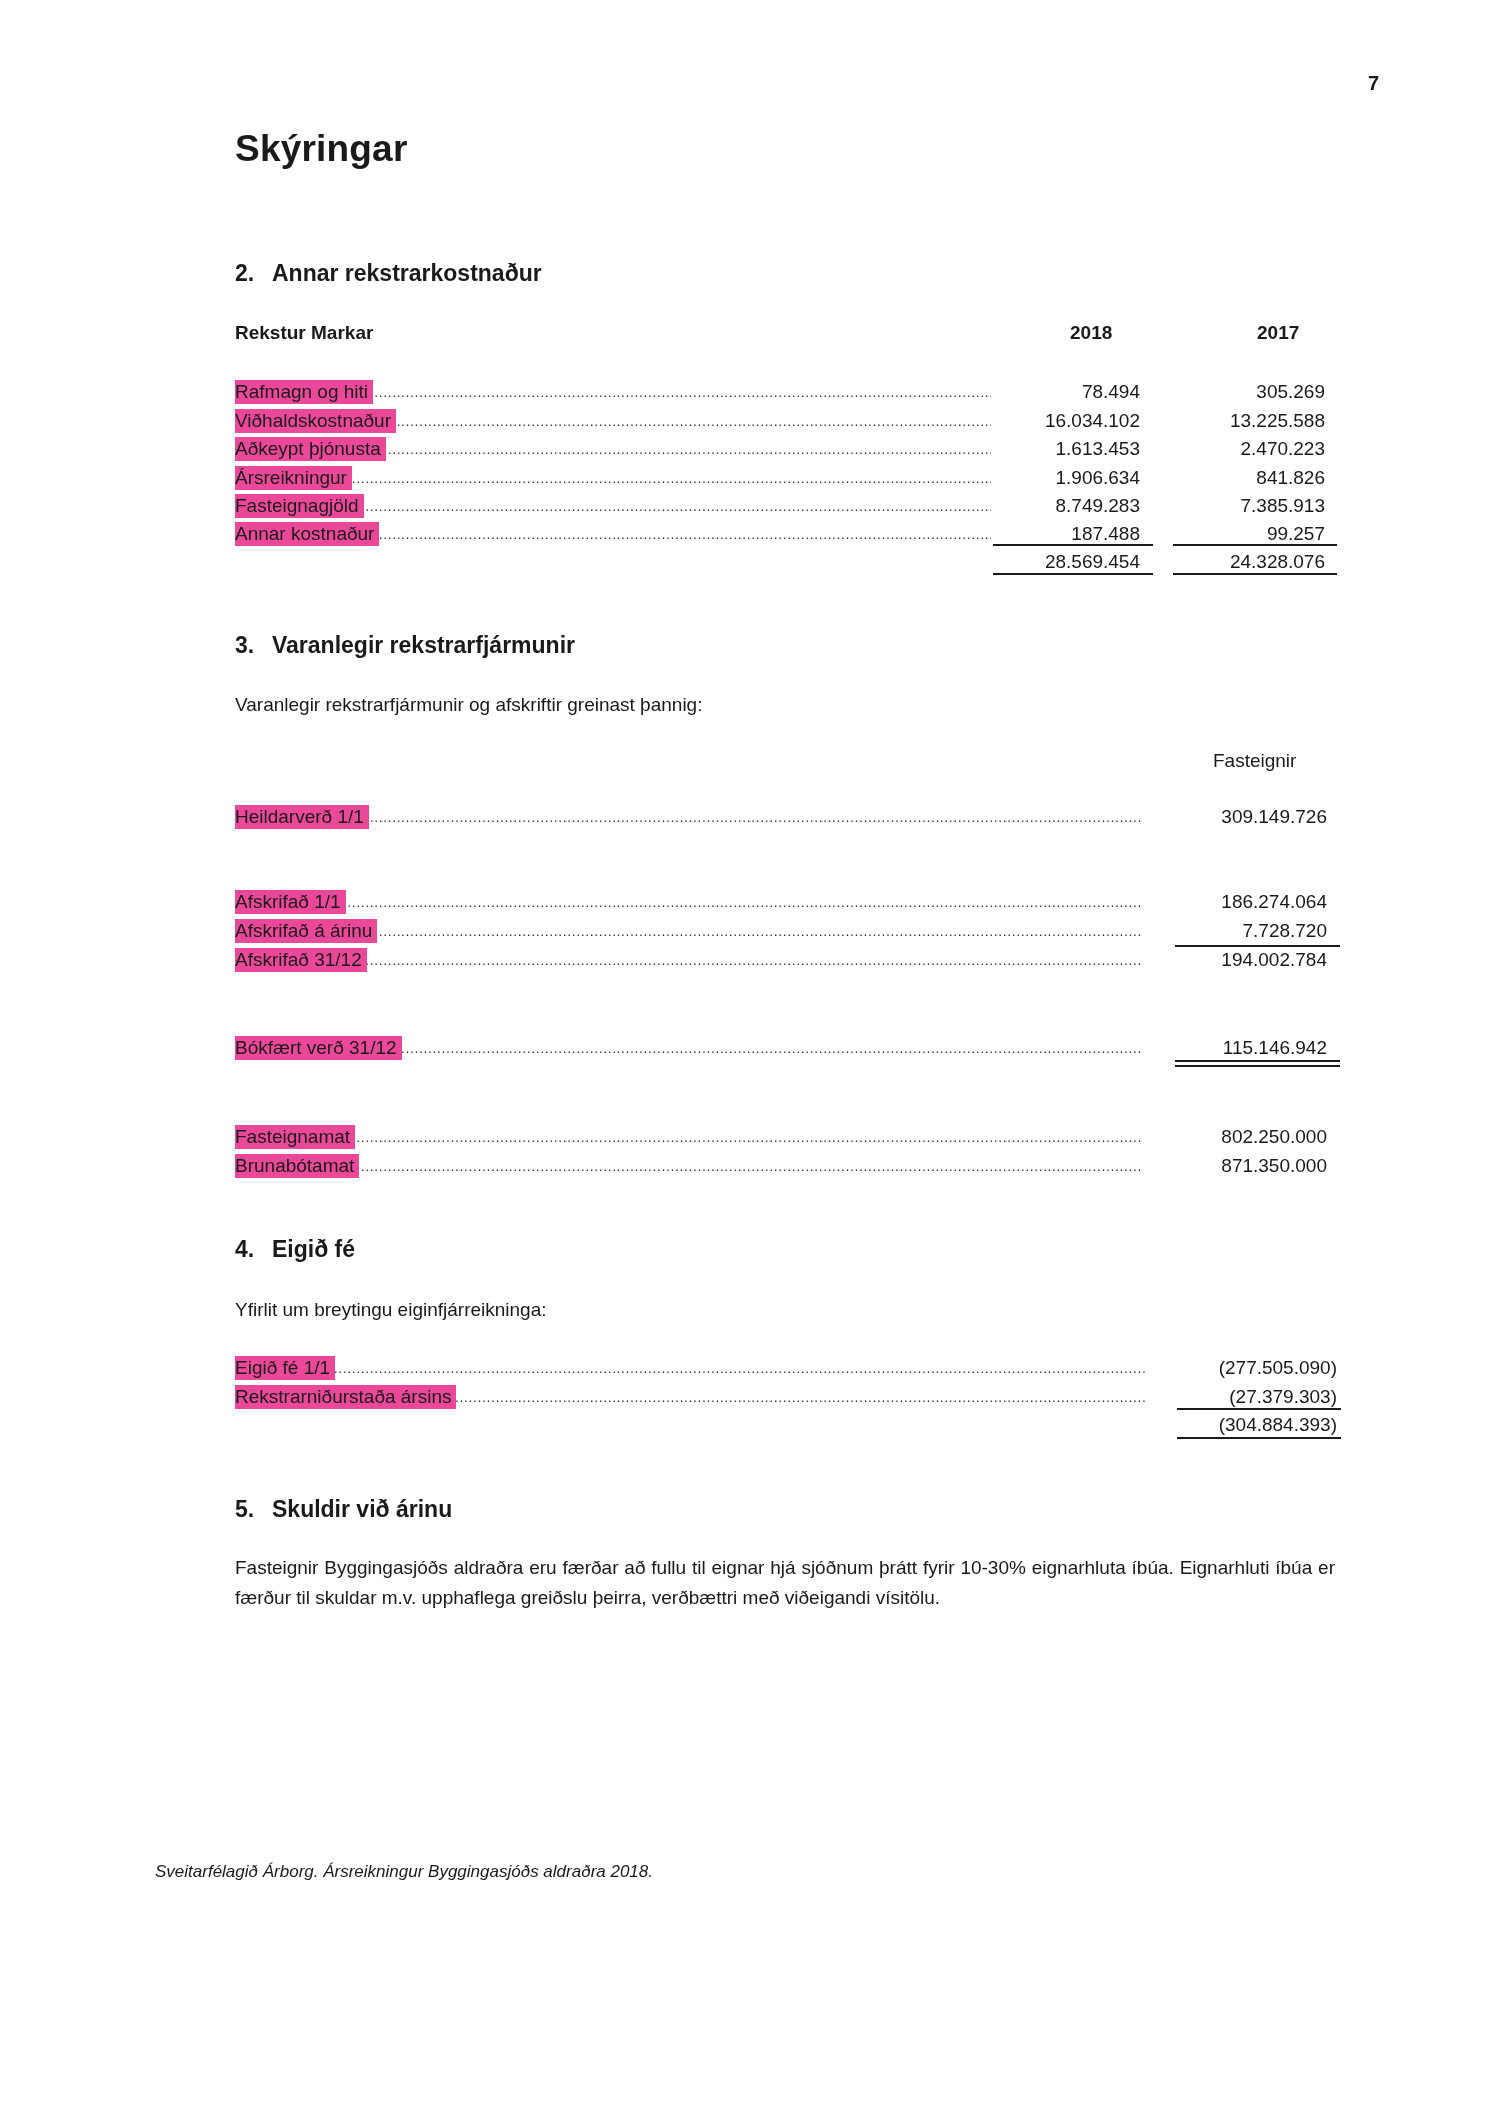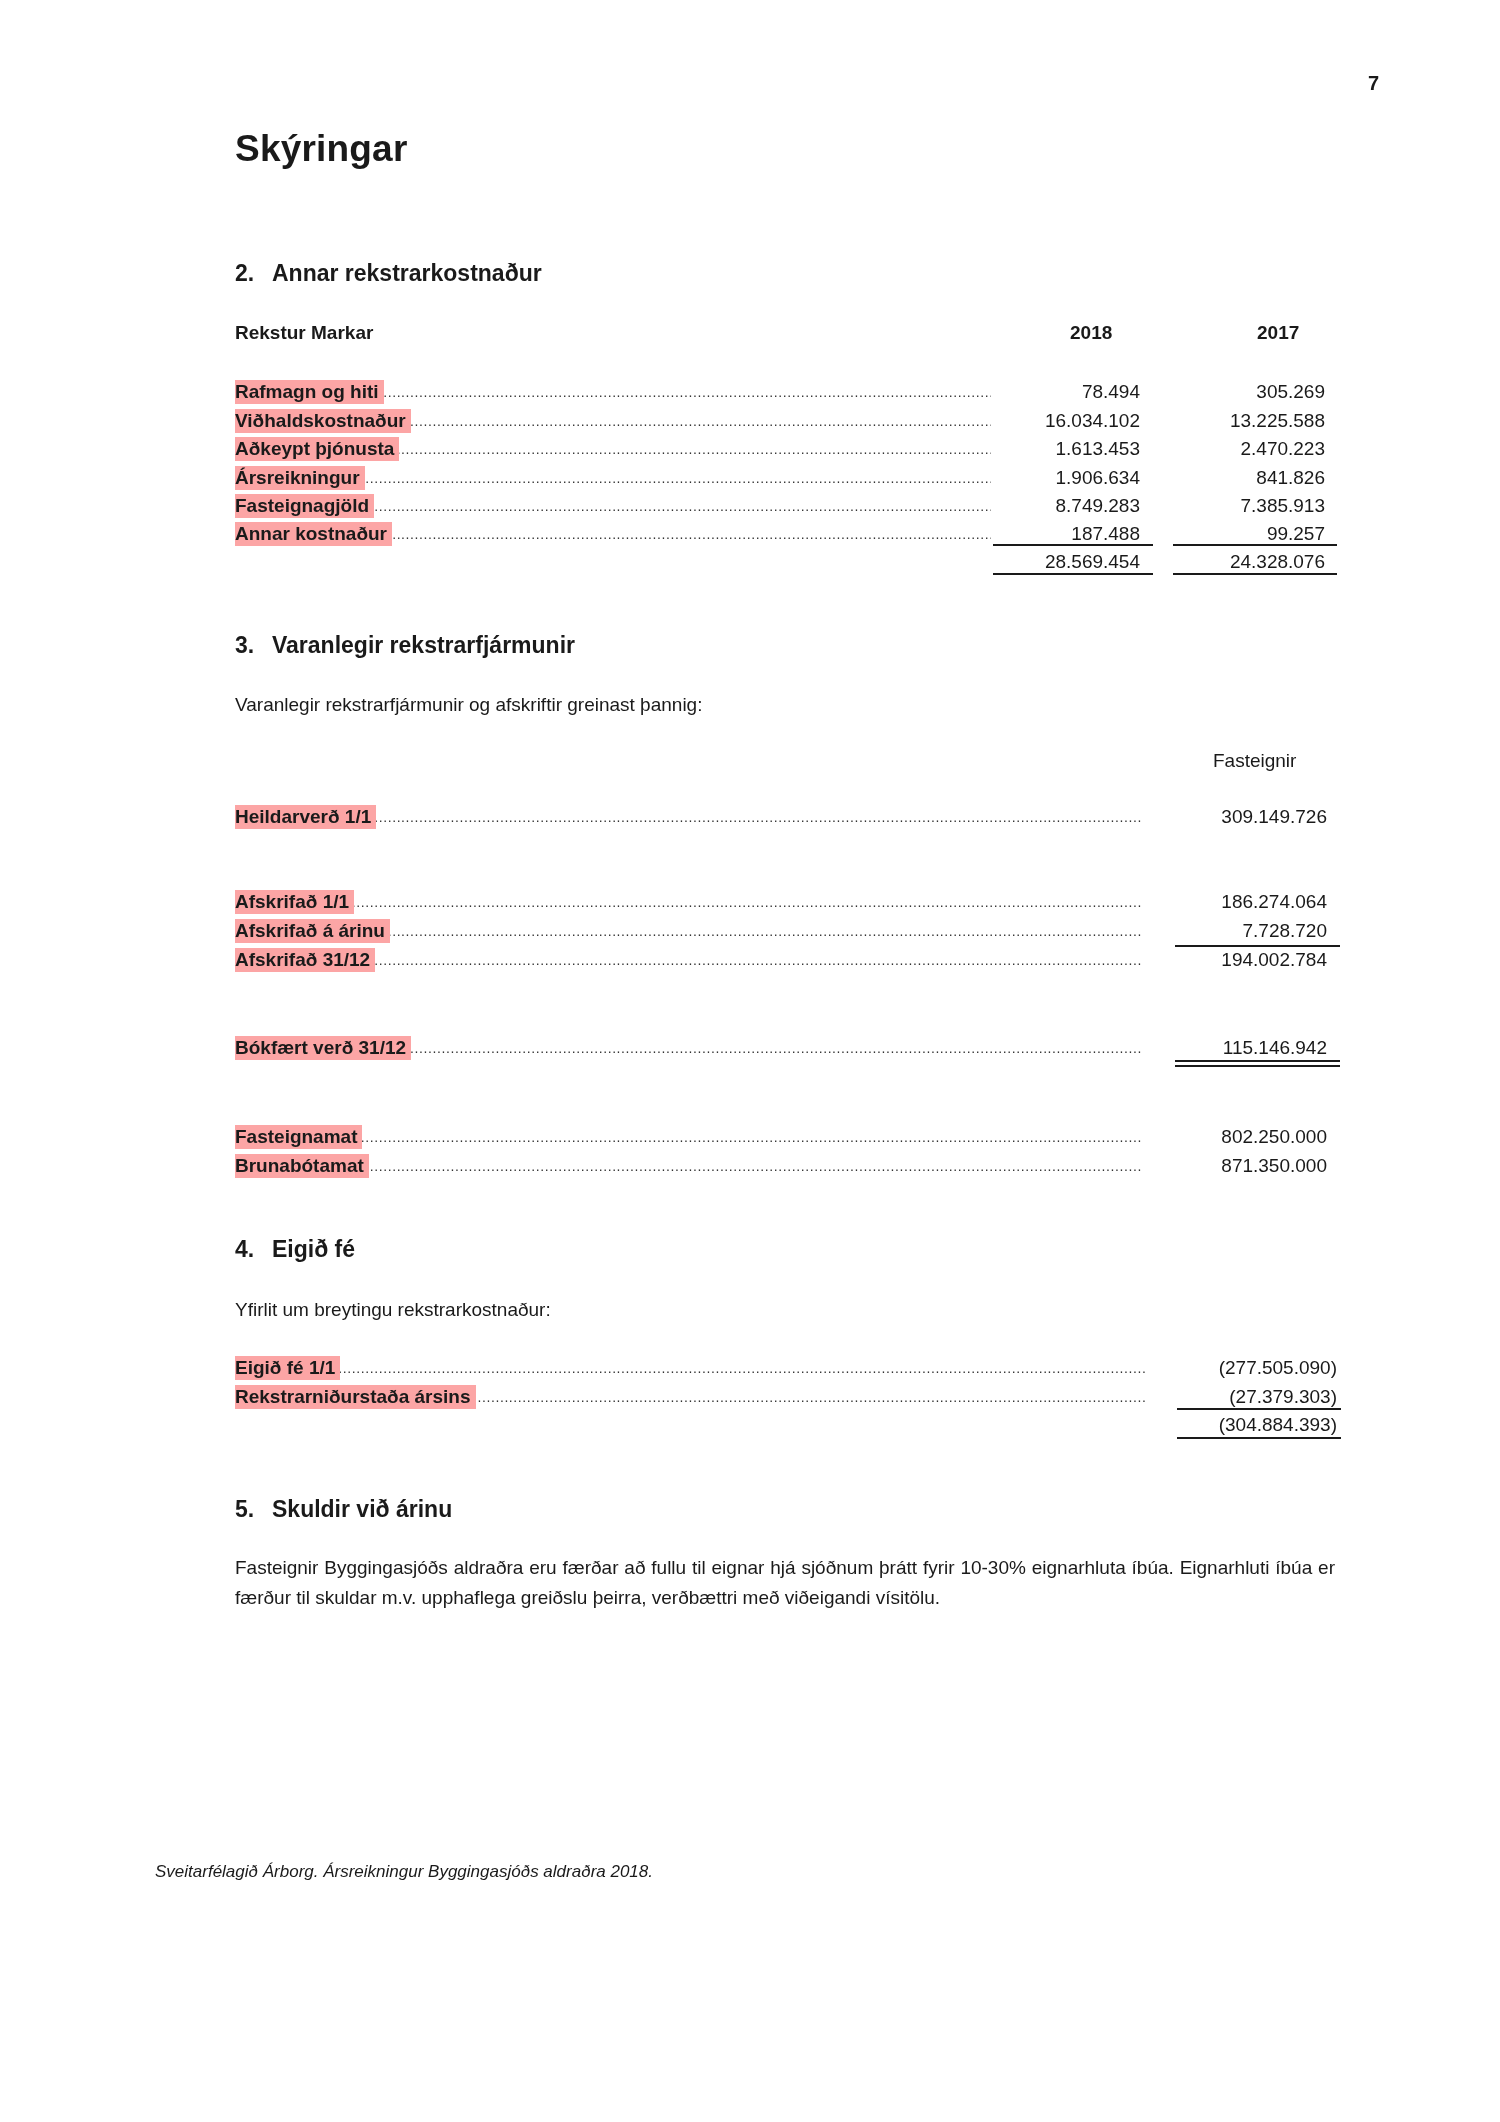--- a/index.html
+++ b/index.html
@@ -5,21 +5,21 @@
   html, body { margin: 0; padding: 0; background: #ffffff; }
   body { width: 1500px; height: 2122px; position: relative; overflow: hidden;
          font-family: "Liberation Sans", sans-serif; color: #1a1a1a; }
   .abs { position: absolute; }
   .page-number { left: 1368px; top: 72px; font-size: 20px; font-weight: bold; }
   .doc-title { left: 235px; top: 128px; font-size: 37px; font-weight: bold; letter-spacing: 0.2px; }
   .sec-head { left: 235px; font-size: 23px; font-weight: bold; white-space: nowrap; }
   .sec-head .num { display: inline-block; width: 37px; }
   .body-text { left: 235px; font-size: 19px; white-space: nowrap; }
   .row { position: absolute; left: 235px; height: 24px; font-size: 19px; line-height: 24px; }
-  .row .lbl { position: absolute; left: 0; top: 0; white-space: nowrap; background: #fca5a5; padding-right: 5px; z-index: 2; font-weight: bold; }
+  .row .lbl { position: absolute; left: 0; top: 0; white-space: nowrap; background: #ec4899; padding-right: 5px; z-index: 2; }
   .row .dots { position: absolute; left: 0; top: 0; overflow: hidden; white-space: nowrap; color: #333; letter-spacing: 0.6px; font-size: 14px; z-index: 1; }
   .val { position: absolute; top: 0; text-align: left; white-space: nowrap; }
   .col-hdr { position: absolute; font-size: 19px; font-weight: bold; text-align: left; }
   .rule { position: absolute; height: 2px; background: #1a1a1a; }
   .para { left: 235px; width: 1100px; font-size: 19px; line-height: 30px; text-align: justify; }
   .footer { left: 155px; top: 1862px; font-size: 17px; font-style: italic; white-space: nowrap; }
 </style>
 </head>
 <body>
 
@@ -123,21 +123,21 @@
   <div class="row" style="top:1154px">
     <div class="dots" style="width:908px">................................................................................................................................................................................................................................................................................................................................................................................................................</div>
     <div class="lbl">Brunabótamat</div>
     <div class="val" style="right:-1092px">871.350.000</div>
   </div>
 </div>
 
 <div class="abs sec-head" style="top:1236px">
   <span class="num">4.</span><span>Eigið fé</span>
 </div>
-<div class="abs body-text" style="top:1299px">Yfirlit um breytingu rekstrarkostnaður:</div>
+<div class="abs body-text" style="top:1299px">Yfirlit um breytingu eiginfjárreikninga:</div>
 
 <div>
   <div class="row" style="top:1356px">
     <div class="dots" style="width:910px">................................................................................................................................................................................................................................................................................................................................................................................................................</div>
     <div class="lbl">Eigið fé 1/1</div>
     <div class="val" style="right:-1102px">(277.505.090)</div>
   </div>
   <div class="row" style="top:1385px">
     <div class="dots" style="width:910px">................................................................................................................................................................................................................................................................................................................................................................................................................</div>
     <div class="lbl">Rekstrarniðurstaða ársins</div>

